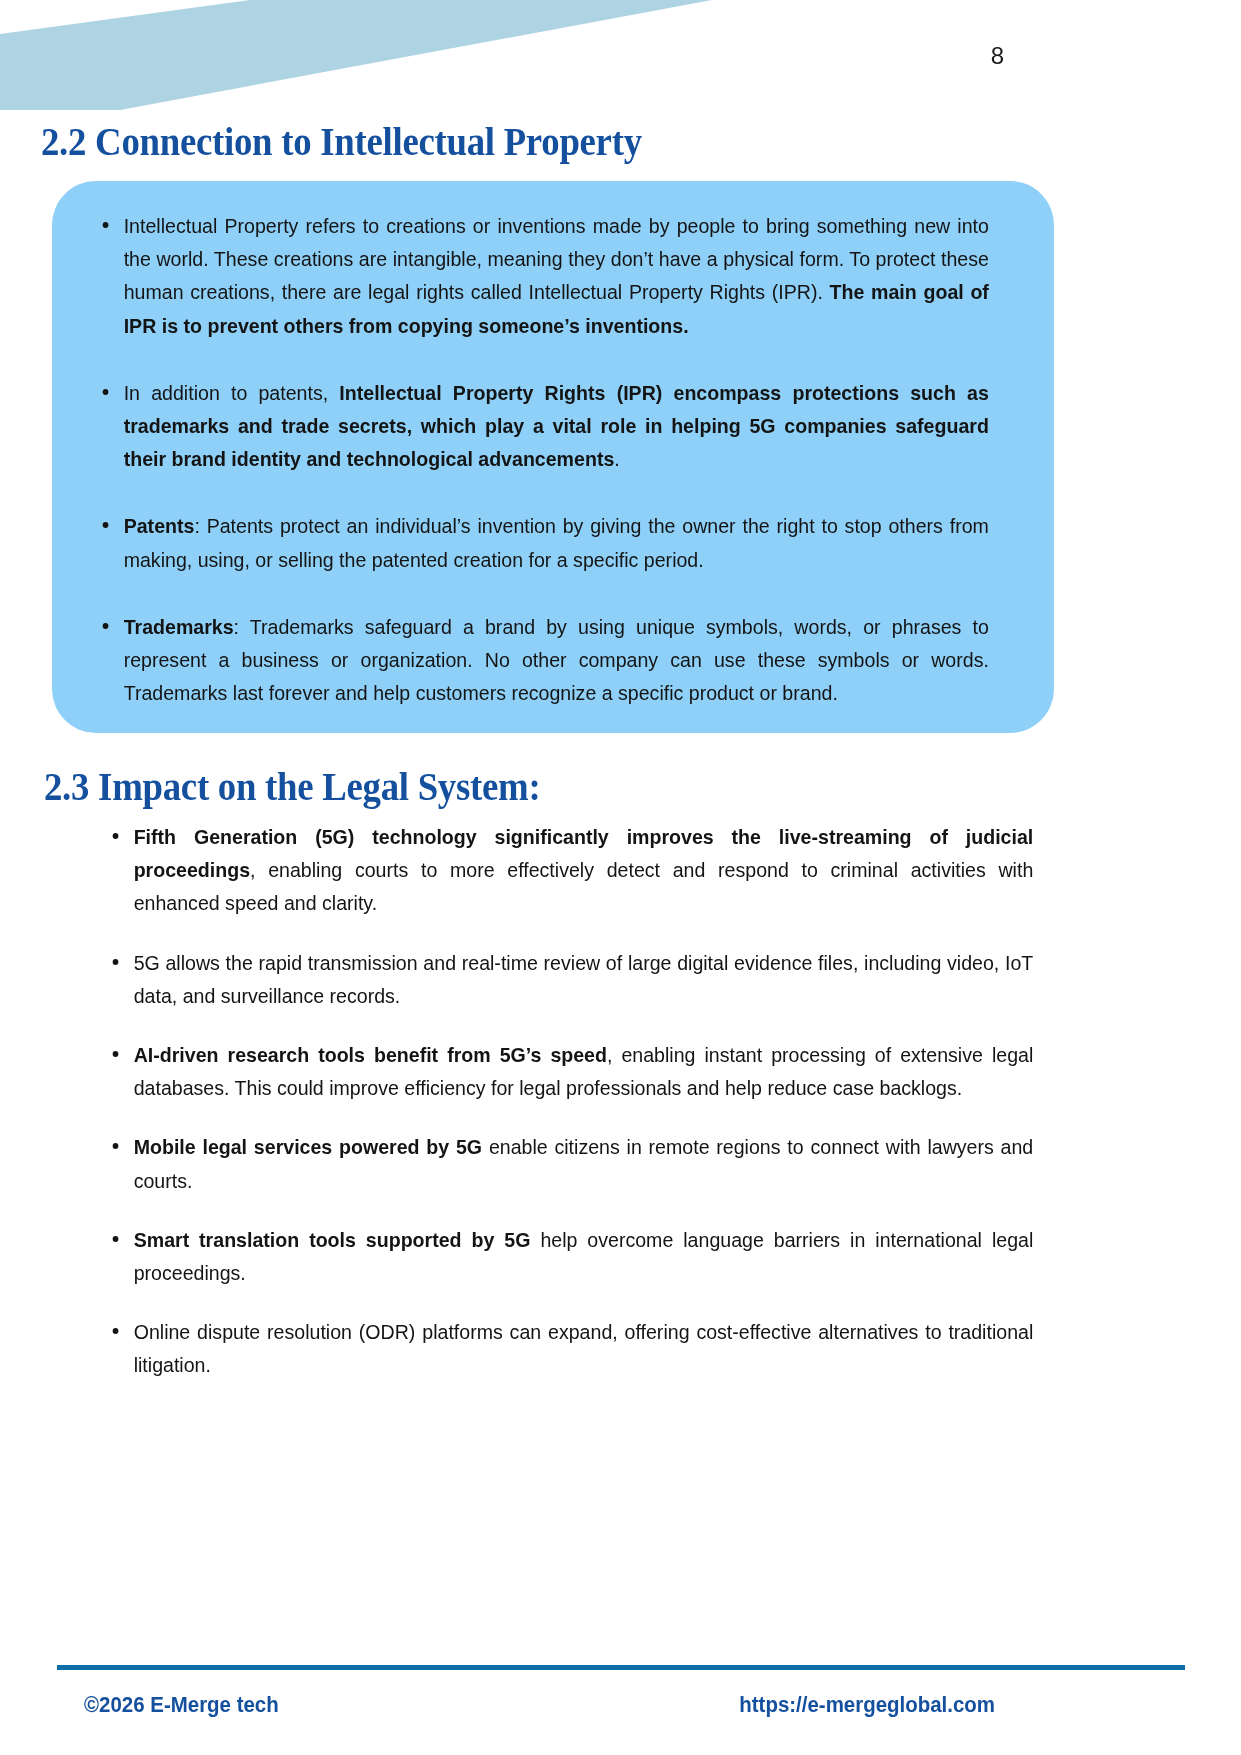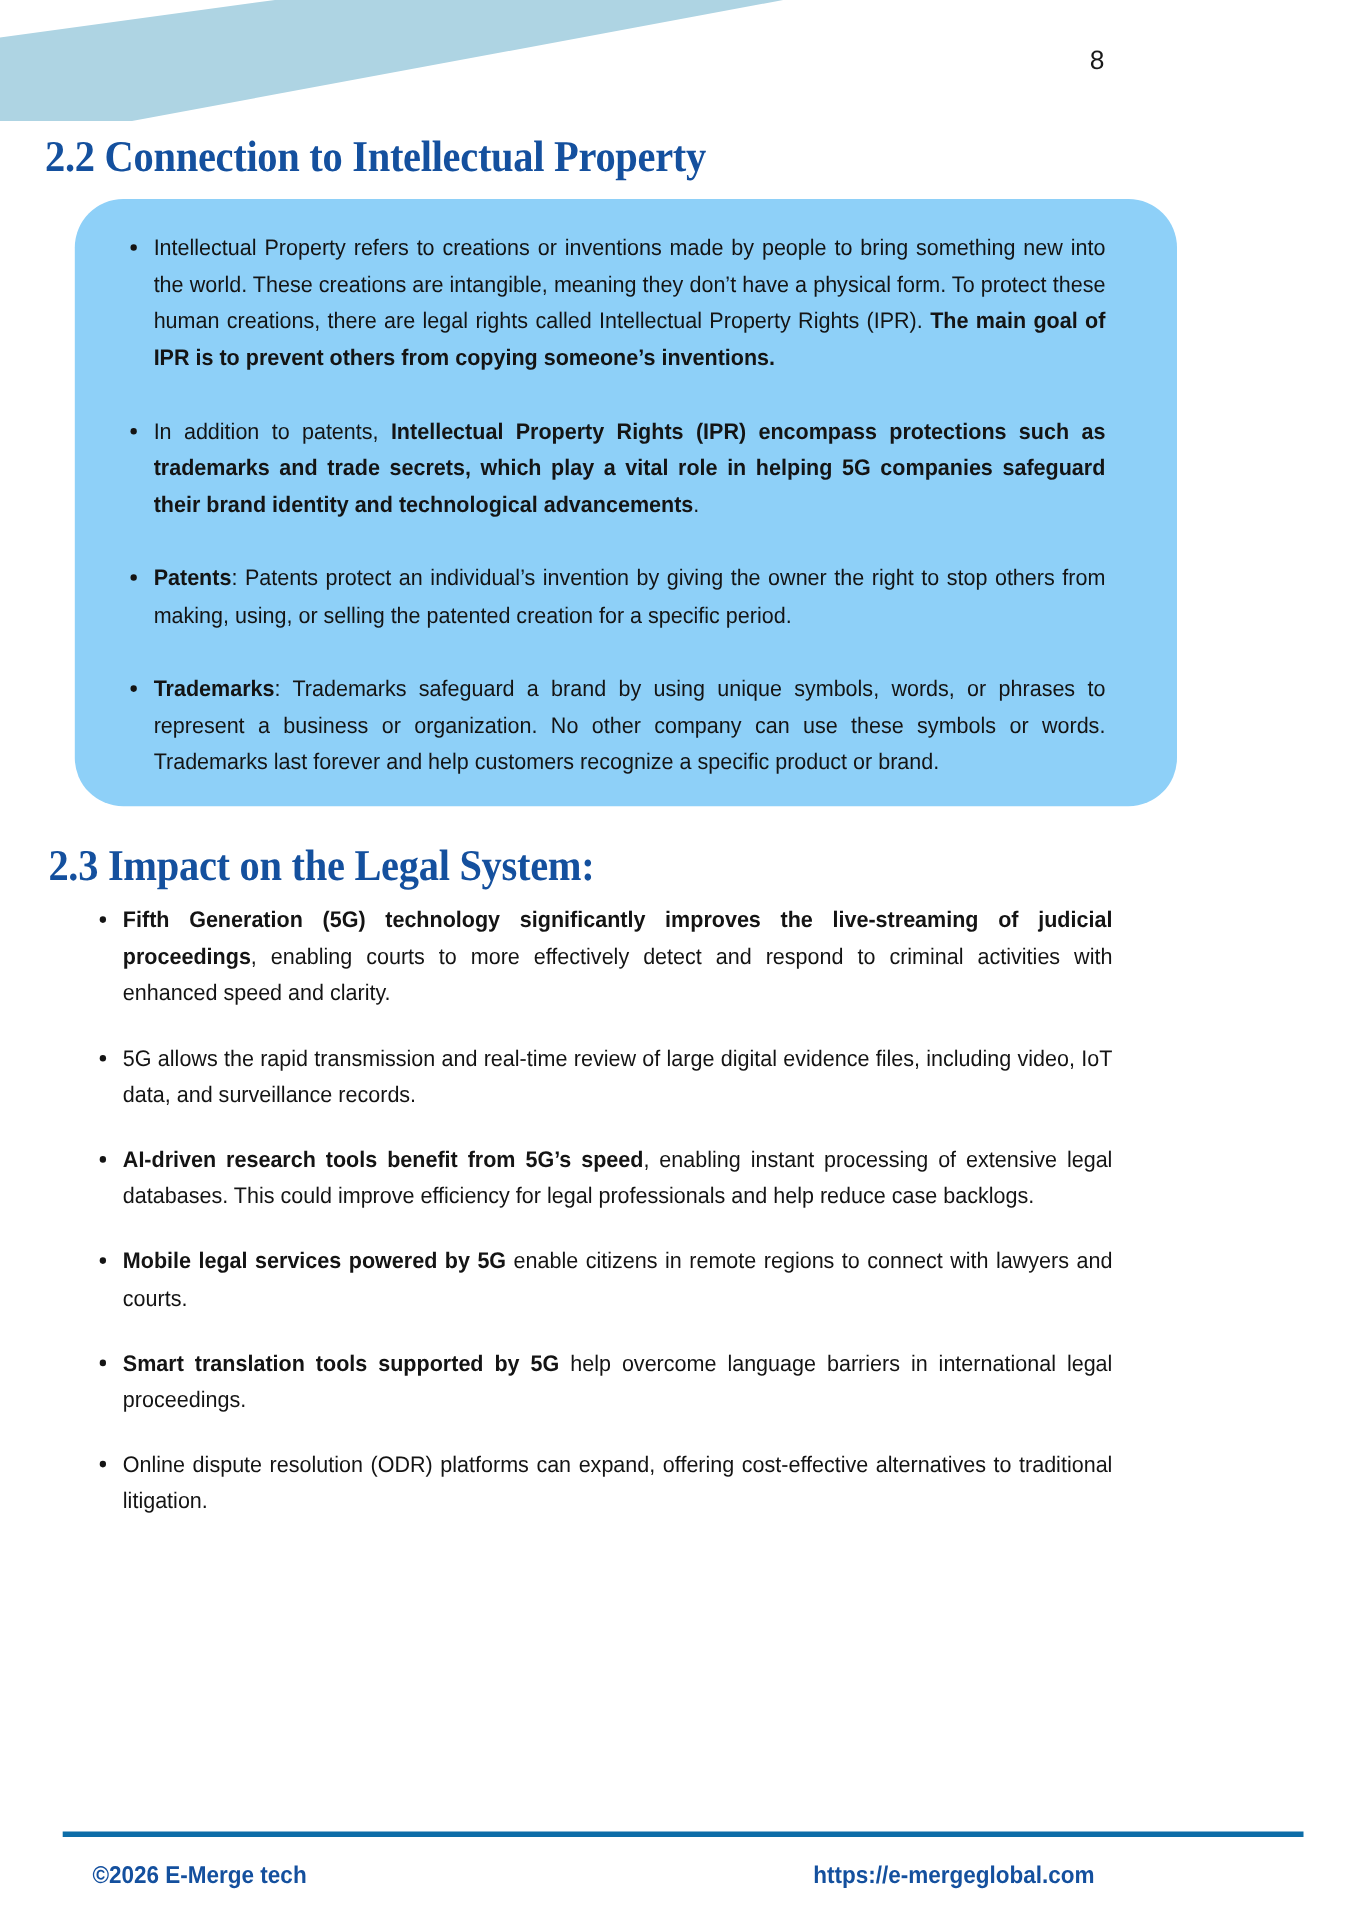--- a/index.html
+++ b/index.html
@@ -37,21 +37,21 @@
     transform:scaleX(0.92);
     transform-origin:left center;
     white-space:nowrap;
   }
   #h22 { top:118px; }
   #h23 { top:763px; left:44px; }
 
   
   .callout {
     position:absolute;
-    left:68px; top:181px;
+    left:52px; top:181px;
     width:1002px; height:552px;
     background:#8ED0F8;
     border-radius:44px;
     padding:28px 22px 26px 22px;
   }
 
   
   ul.bullets { list-style:none; }
   ul.bullets > li {
     position:relative;
@@ -75,21 +75,21 @@
     border-radius:50%;
   }
   ul.bullets b { font-weight:bold; }
 
   .callout ul.bullets > li { margin-bottom:34px; }
   .callout ul.bullets > li:last-child { margin-bottom:0; }
 
   
   .list-23 {
     position:absolute;
-    left:62px; top:820px;
+    left:84px; top:820px;
     width:994px;
   }
   .list-23 > li { margin-bottom:34px; }
 
   
   .footer-rule {
     position:absolute;
     left:57px; top:1665px;
     width:1128px; height:5px;
     background:#0D6DA8;

